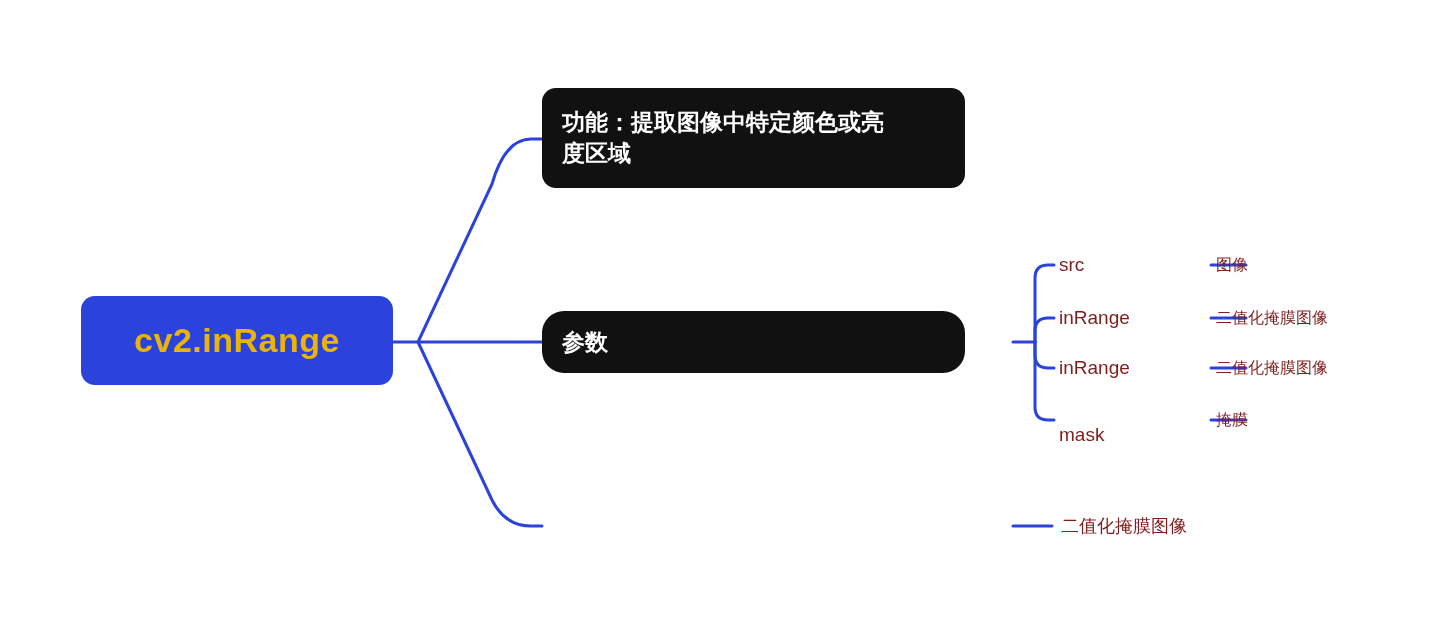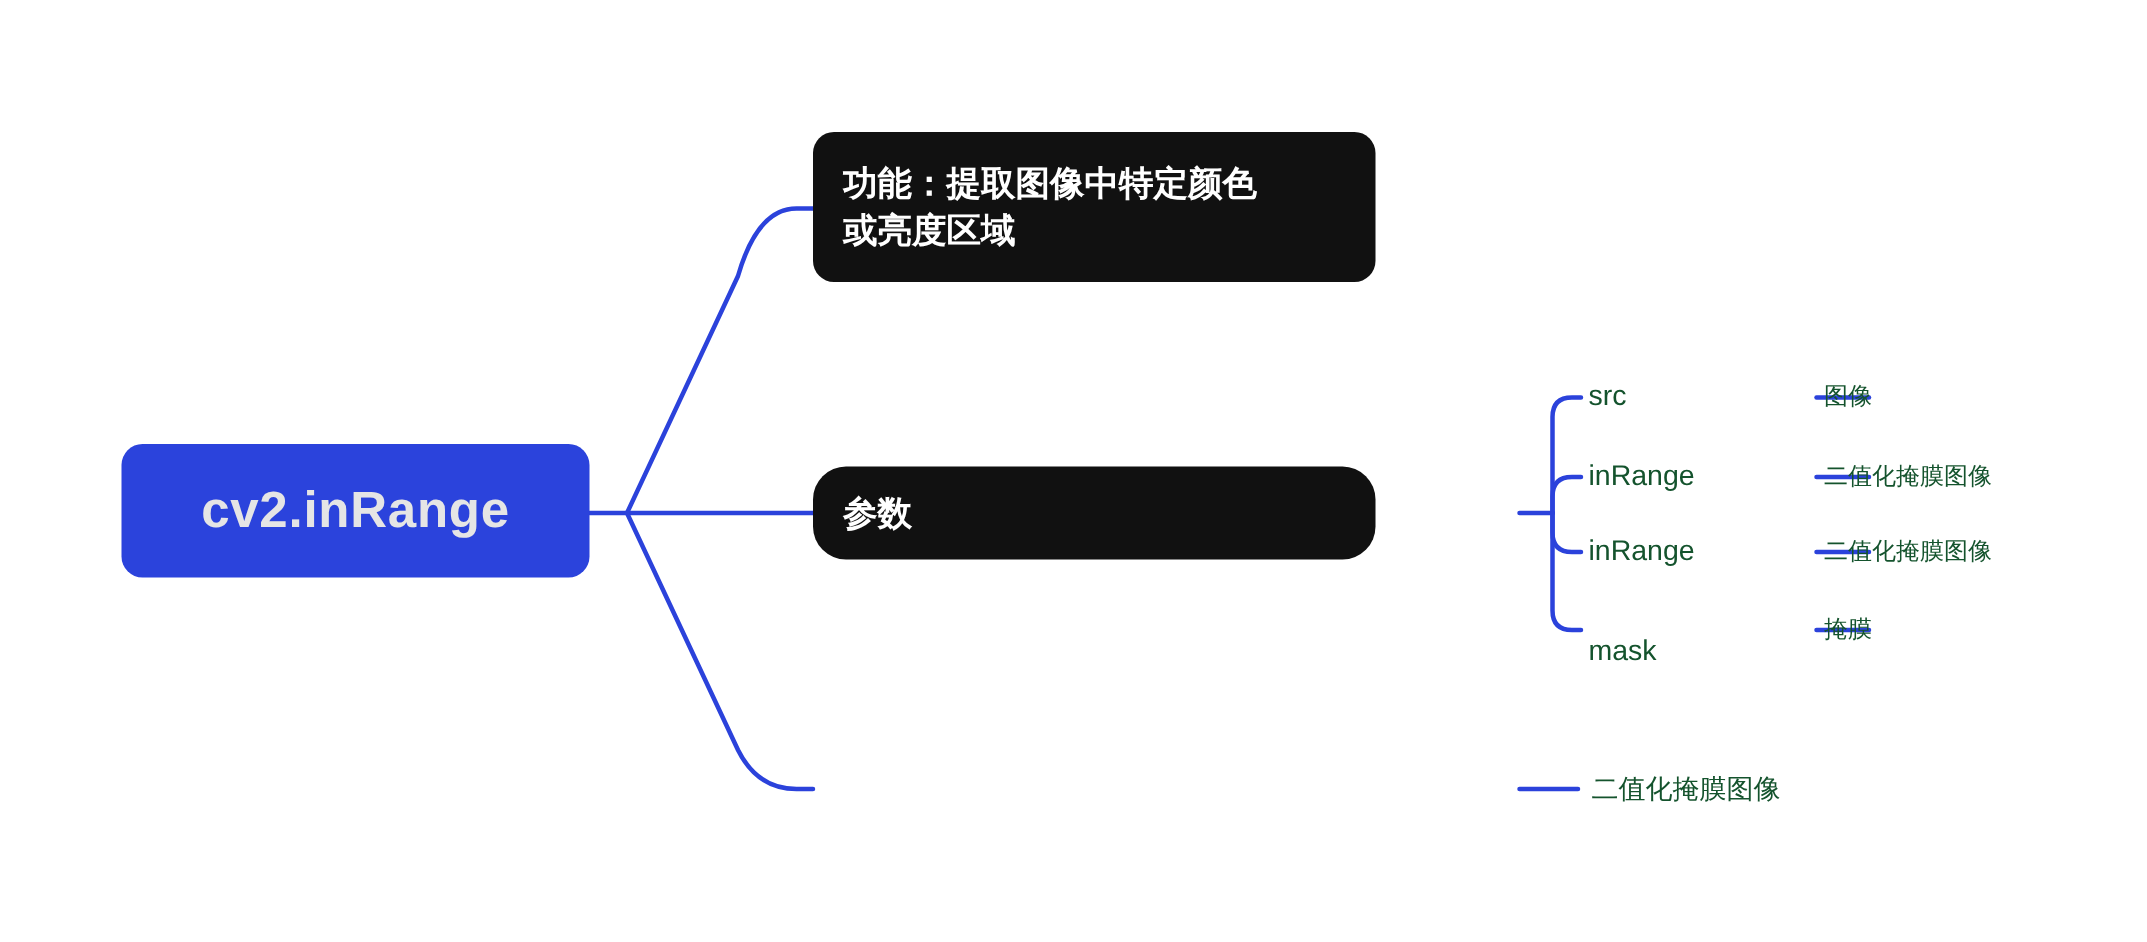--- a/index.html
+++ b/index.html
@@ -25,31 +25,31 @@
   .node {
     position: absolute;
     box-sizing: border-box;
     z-index: 1;
   }
   .root-node {
     left: 81px; top: 296px;
     width: 312px; height: 89px;
     background: #2b43dc;
     border-radius: 14px;
-    color: #e5e5e5;
+    color: #eab308;
     font-size: 34px;
     font-weight: 700;
     display: flex;
     align-items: center;
     justify-content: center;
     letter-spacing: 0.5px;
   }
   .black-node {
     left: 542px;
-    width: 375px;
+    width: 423px;
     background: #111111;
     border-radius: 14px;
     color: #ffffff;
     font-weight: 700;
     font-size: 23px;
     display: flex;
     align-items: center;
   }
   .function-node {
     top: 88px;
@@ -64,21 +64,21 @@
     border-radius: 22px;
   }
   .return-node {
     top: 495px;
     height: 62px;
     padding: 0 20px;
   }
   .leaf {
     position: absolute;
     transform: translateY(-50%);
-    color: #14532d;
+    color: #7f1d1d;
     white-space: nowrap;
     z-index: 1;
   }
   .param-name {
     left: 1059px;
     font-size: 19px;
   }
   .param-desc {
     left: 1216px;
     font-size: 16px;

